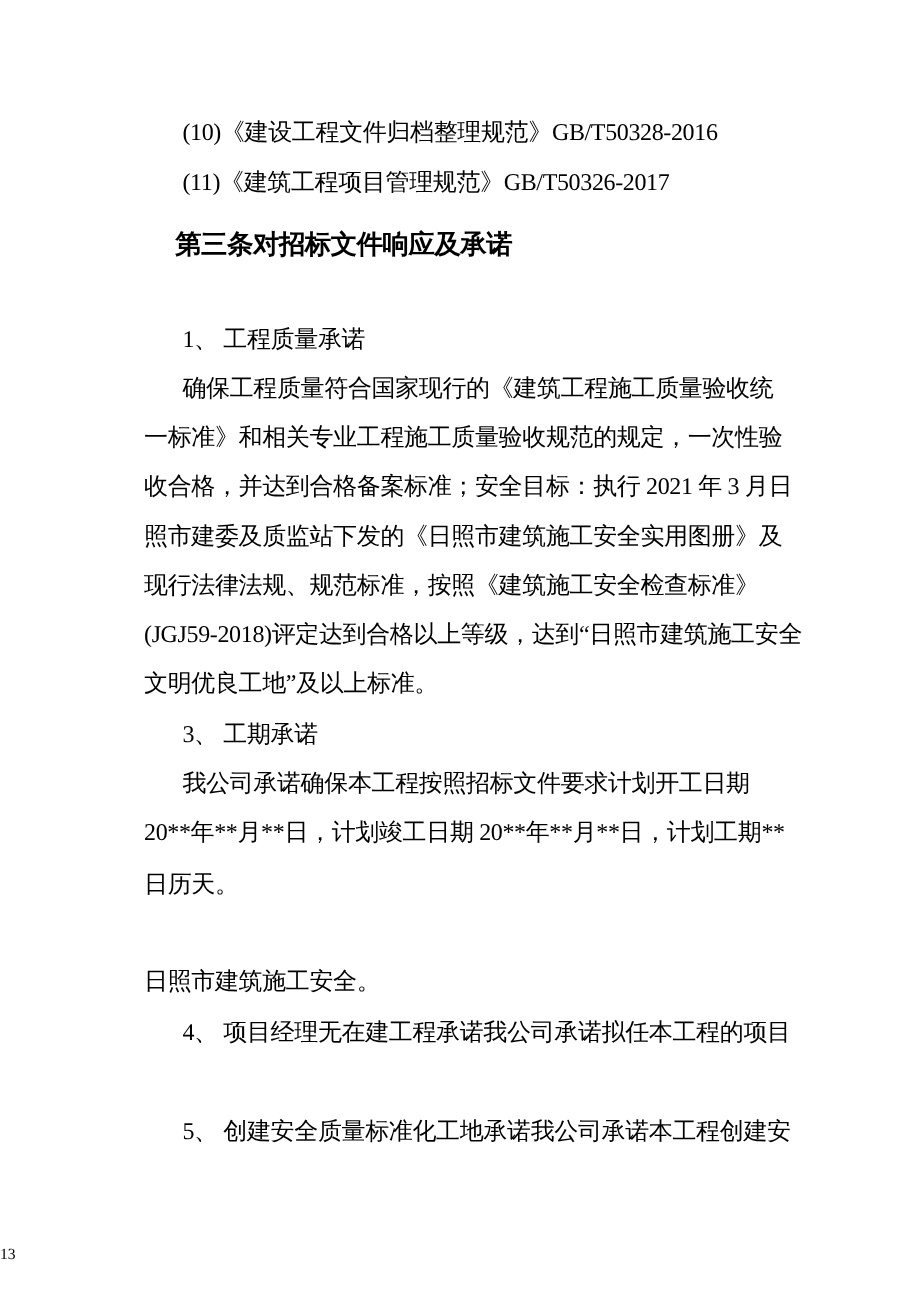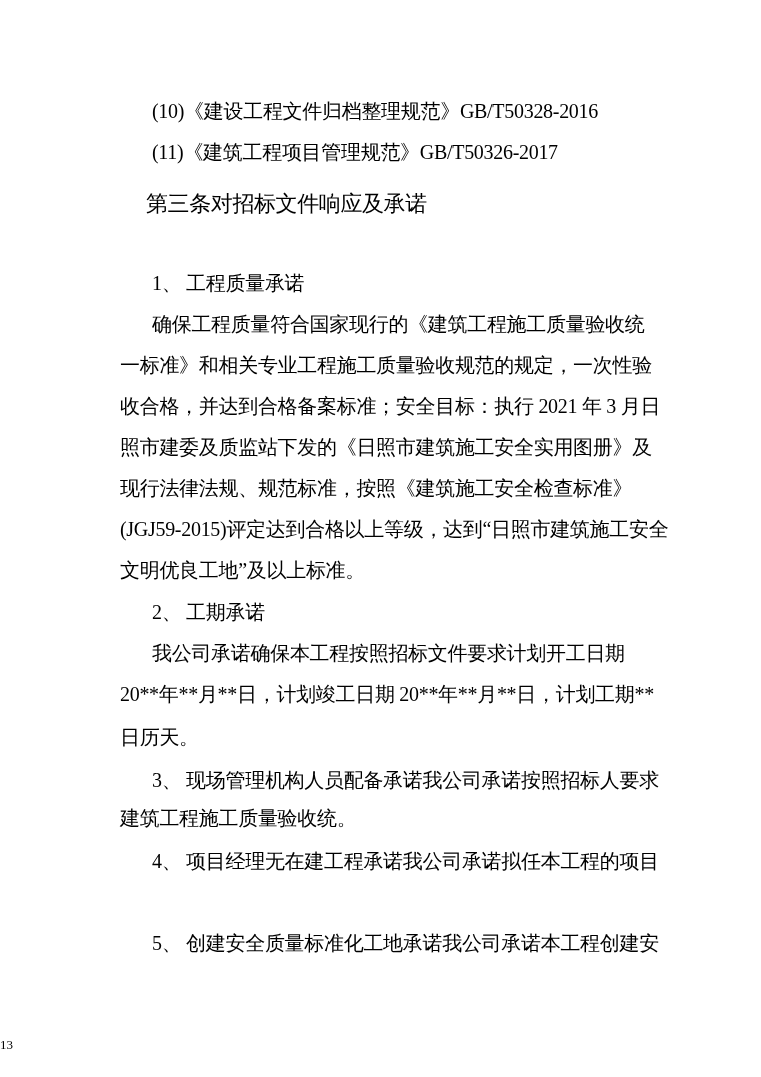--- a/index.html
+++ b/index.html
@@ -34,21 +34,21 @@
     line-height: 24px;
     letter-spacing: -0.3px;
     white-space: pre;
   }
   .heading {
     position: absolute;
     left: 146px;
     margin: 0;
     font-size: 22px;
     line-height: 26px;
-    font-weight: normal;
+    font-weight: bold;
     letter-spacing: -0.4px;
     white-space: pre;
   }
   .footer {
     position: absolute;
     top: 1037px;
     left: 0;
     width: 100%;
     text-align: left;
     font-size: 13px;
@@ -64,26 +64,25 @@
   <div class="ref-line" style="top:140px">(11)《建筑工程项目管理规范》GB/T50326-2017</div>
 
   <h2 class="heading" style="top:191px">第三条对招标文件响应及承诺</h2>
 
   <div class="line indent" style="top:271px">1、 工程质量承诺</div>
   <div class="line" style="top:353px">一标准》和相关专业工程施工质量验收规范的规定，一次性验</div>
   <div class="line indent" style="top:312px">确保工程质量符合国家现行的《建筑工程施工质量验收统</div>
   <div class="line" style="top:394px">收合格，并达到合格备案标准；安全目标：执行 2021 年 3 月日</div>
   <div class="line" style="top:476px">现行法律法规、规范标准，按照《建筑施工安全检查标准》</div>
   <div class="line" style="top:435px">照市建委及质监站下发的《日照市建筑施工安全实用图册》及</div>
-  <div class="line" style="top:517px">(JGJ59-2015)评定达到合格以上等级，达到“日照市建筑施工安全</div>
+  <div class="line" style="top:517px">(JGJ59-2018)评定达到合格以上等级，达到“日照市建筑施工安全</div>
   <div class="line" style="top:558px">文明优良工地”及以上标准。</div>
-  <div class="line indent" style="top:600px">2、 工期承诺</div>
+  <div class="line indent" style="top:600px">3、 工期承诺</div>
   <div class="line indent" style="top:641px">我公司承诺确保本工程按照招标文件要求计划开工日期</div>
   <div class="line" style="top:682px">20**年**月**日，计划竣工日期 20**年**月**日，计划工期**</div>
   <div class="line" style="top:725px">日历天。</div>
-  <div class="line indent" style="top:768px">3、 现场管理机构人员配备承诺我公司承诺按照招标人要求</div>
-  <div class="line" style="top:806px">建筑工程施工质量验收统。</div>
+  <div class="line" style="top:806px">日照市建筑施工安全。</div>
   <div class="line indent" style="top:849px">4、 项目经理无在建工程承诺我公司承诺拟任本工程的项目</div>
   <div class="line indent" style="top:931px">5、 创建安全质量标准化工地承诺我公司承诺本工程创建安</div>
 
   <div class="footer">13</div>
 
 </div>
 
 </body></html>

